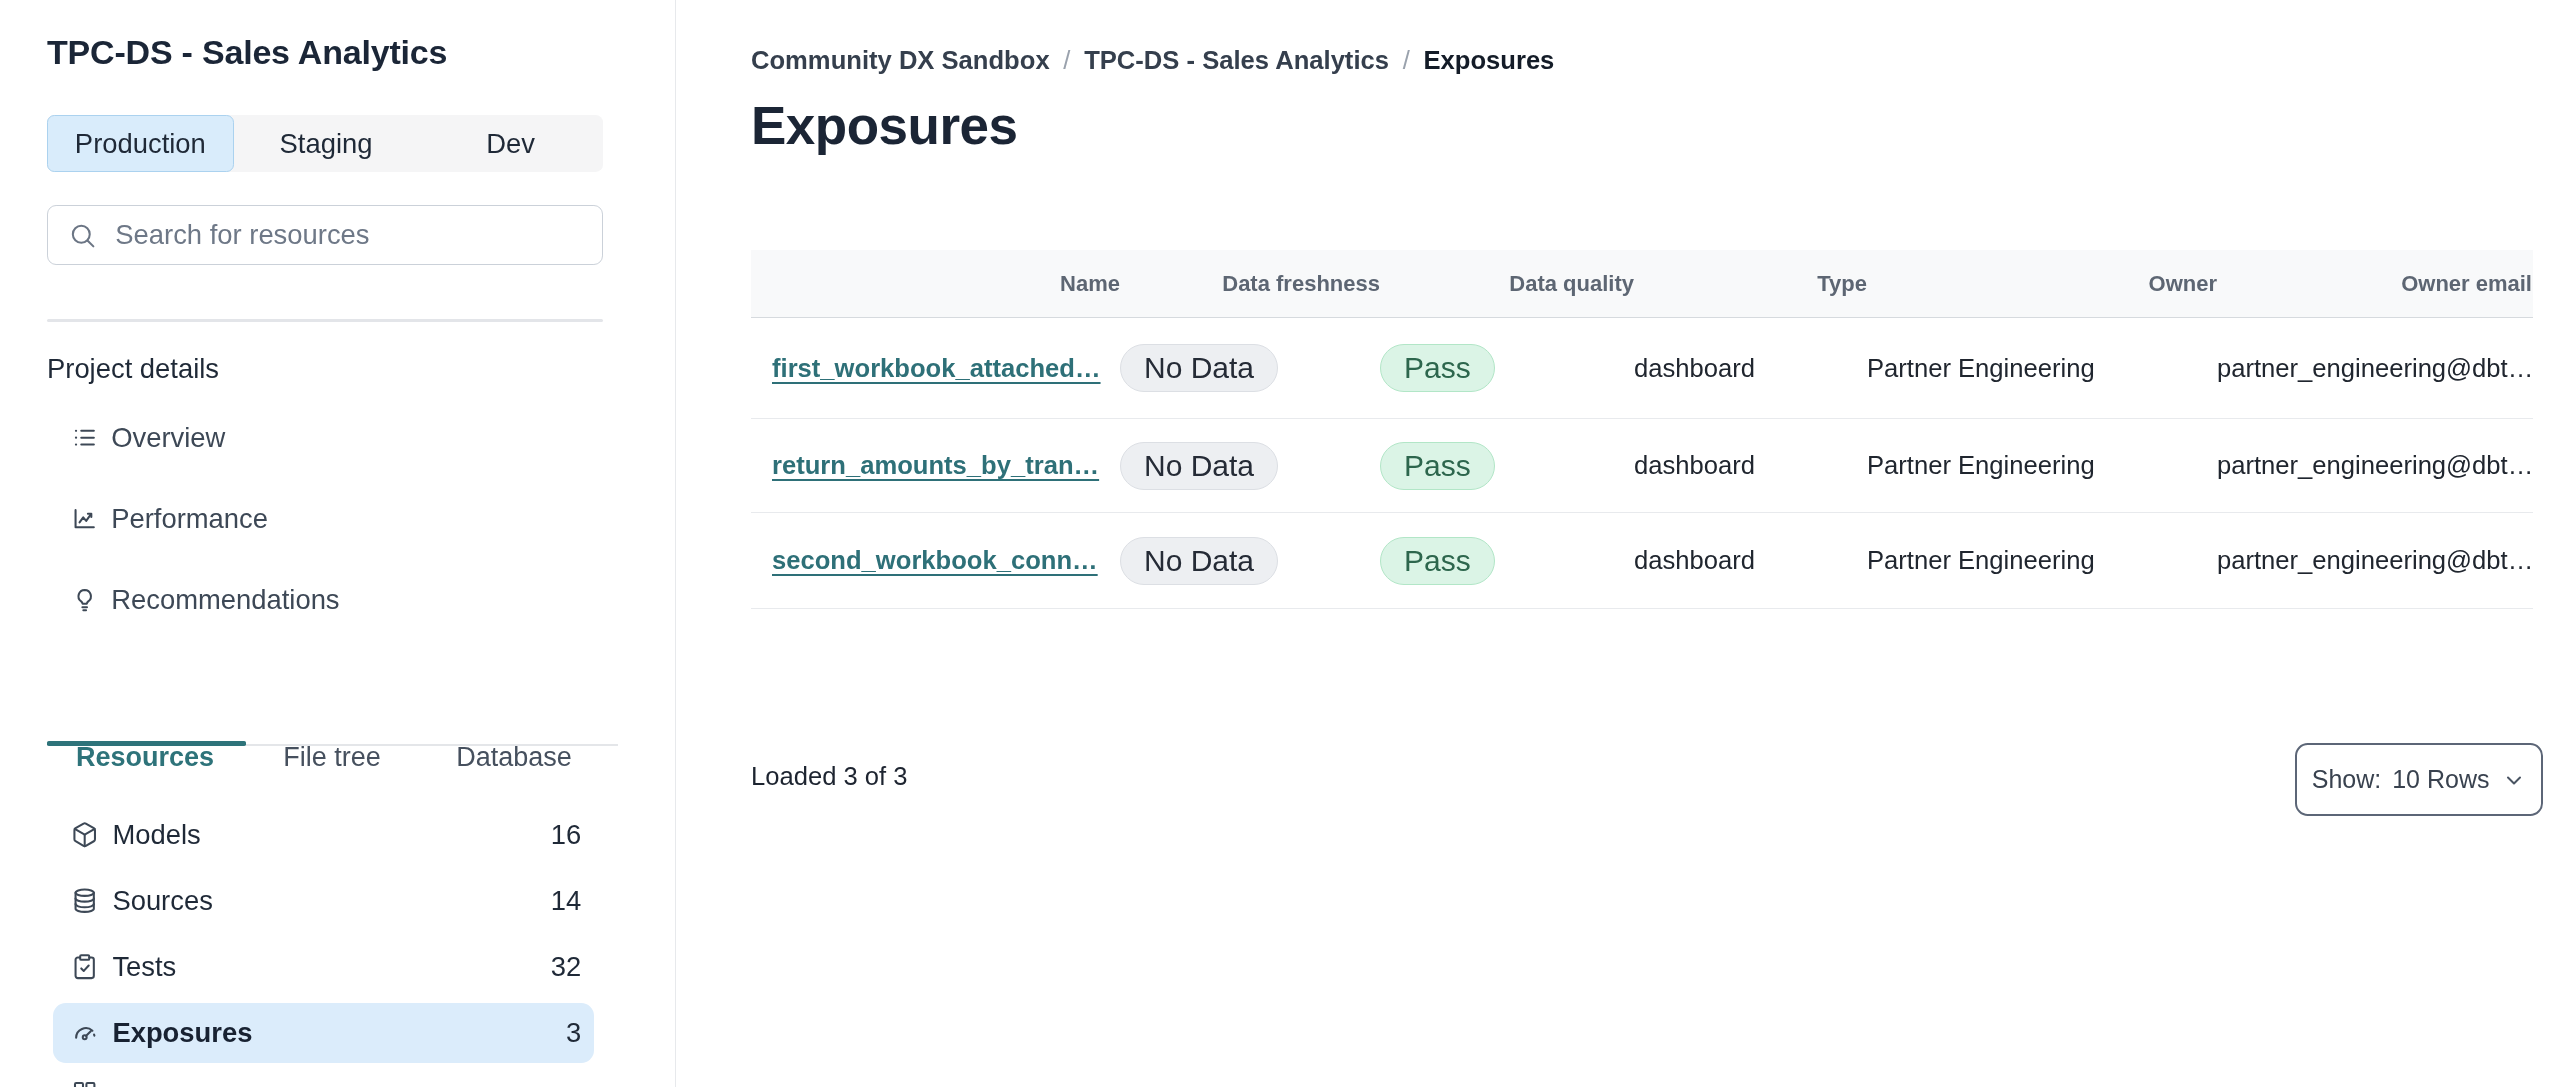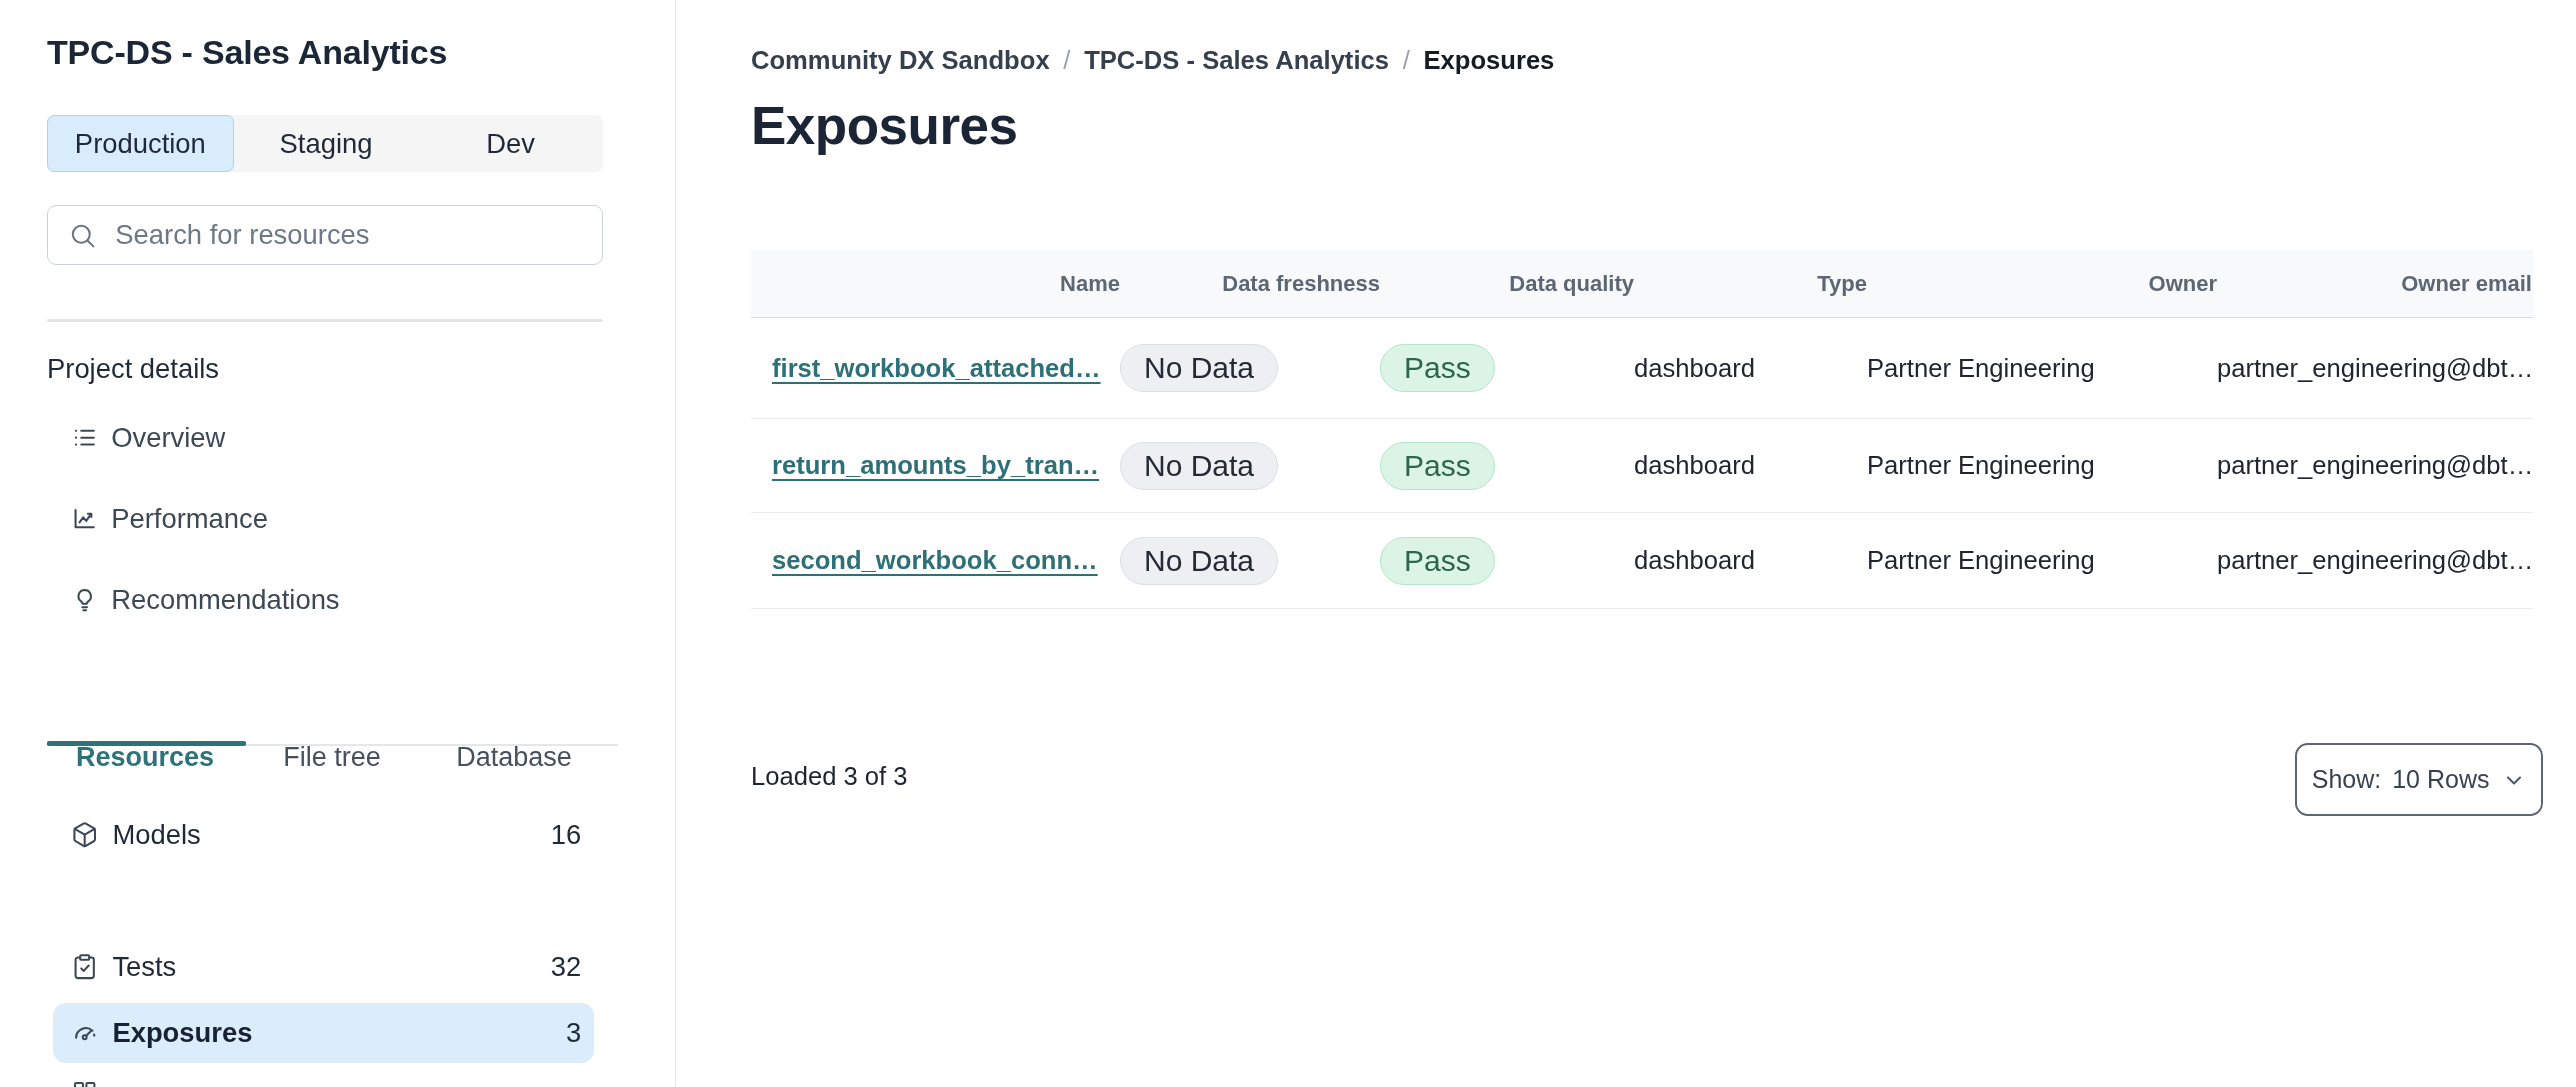--- a/index.html
+++ b/index.html
@@ -142,20 +142,32 @@
       <svg width="27.4" height="27.4" viewBox="0 0 24 24" fill="none" stroke="currentColor" stroke-width="1.8" stroke-linecap="round" stroke-linejoin="round">
           <path d="M21 16V8a2 2 0 0 0-1-1.73l-7-4a2 2 0 0 0-2 0l-7 4A2 2 0 0 0 3 8v8a2 2 0 0 0 1 1.73l7 4a2 2 0 0 0 2 0l7-4A2 2 0 0 0 21 16z"></path>
           <polyline points="3.27 6.96 12 12.01 20.73 6.96"></polyline>
           <line x1="12" y1="22.08" x2="12" y2="12"></line>
         </svg>
     </span>
     <span class="label">Models</span>
     <span class="count">16</span>
   </div>
 
+  <div class="res-item" style="top:871px;">
+    <span>
+      <svg width="27.4" height="27.4" viewBox="0 0 24 24" fill="none" stroke="currentColor" stroke-width="1.8" stroke-linecap="round" stroke-linejoin="round">
+          <ellipse cx="12" cy="5" rx="8" ry="2.8"></ellipse>
+          <path d="M4 5v14c0 1.55 3.58 2.8 8 2.8s8-1.25 8-2.8V5"></path>
+          <path d="M4 10c0 1.55 3.58 2.8 8 2.8s8-1.25 8-2.8"></path>
+          <path d="M4 15c0 1.55 3.58 2.8 8 2.8s8-1.25 8-2.8"></path>
+        </svg>
+    </span>
+    <span class="label">Sources</span>
+    <span class="count">14</span>
+  </div>
 
   <div class="res-item" style="top:937px;">
     <span>
       <svg width="27.4" height="27.4" viewBox="0 0 24 24" fill="none" stroke="currentColor" stroke-width="1.8" stroke-linecap="round" stroke-linejoin="round">
           <path d="M16 4h2a2 2 0 0 1 2 2v14a2 2 0 0 1-2 2H6a2 2 0 0 1-2-2V6a2 2 0 0 1 2-2h2"></path>
           <rect x="8" y="2" width="8" height="4" rx="1"></rect>
           <polyline points="9 13.5 11.2 15.7 15.5 11"></polyline>
         </svg>
     </span>
     <span class="label">Tests</span>

